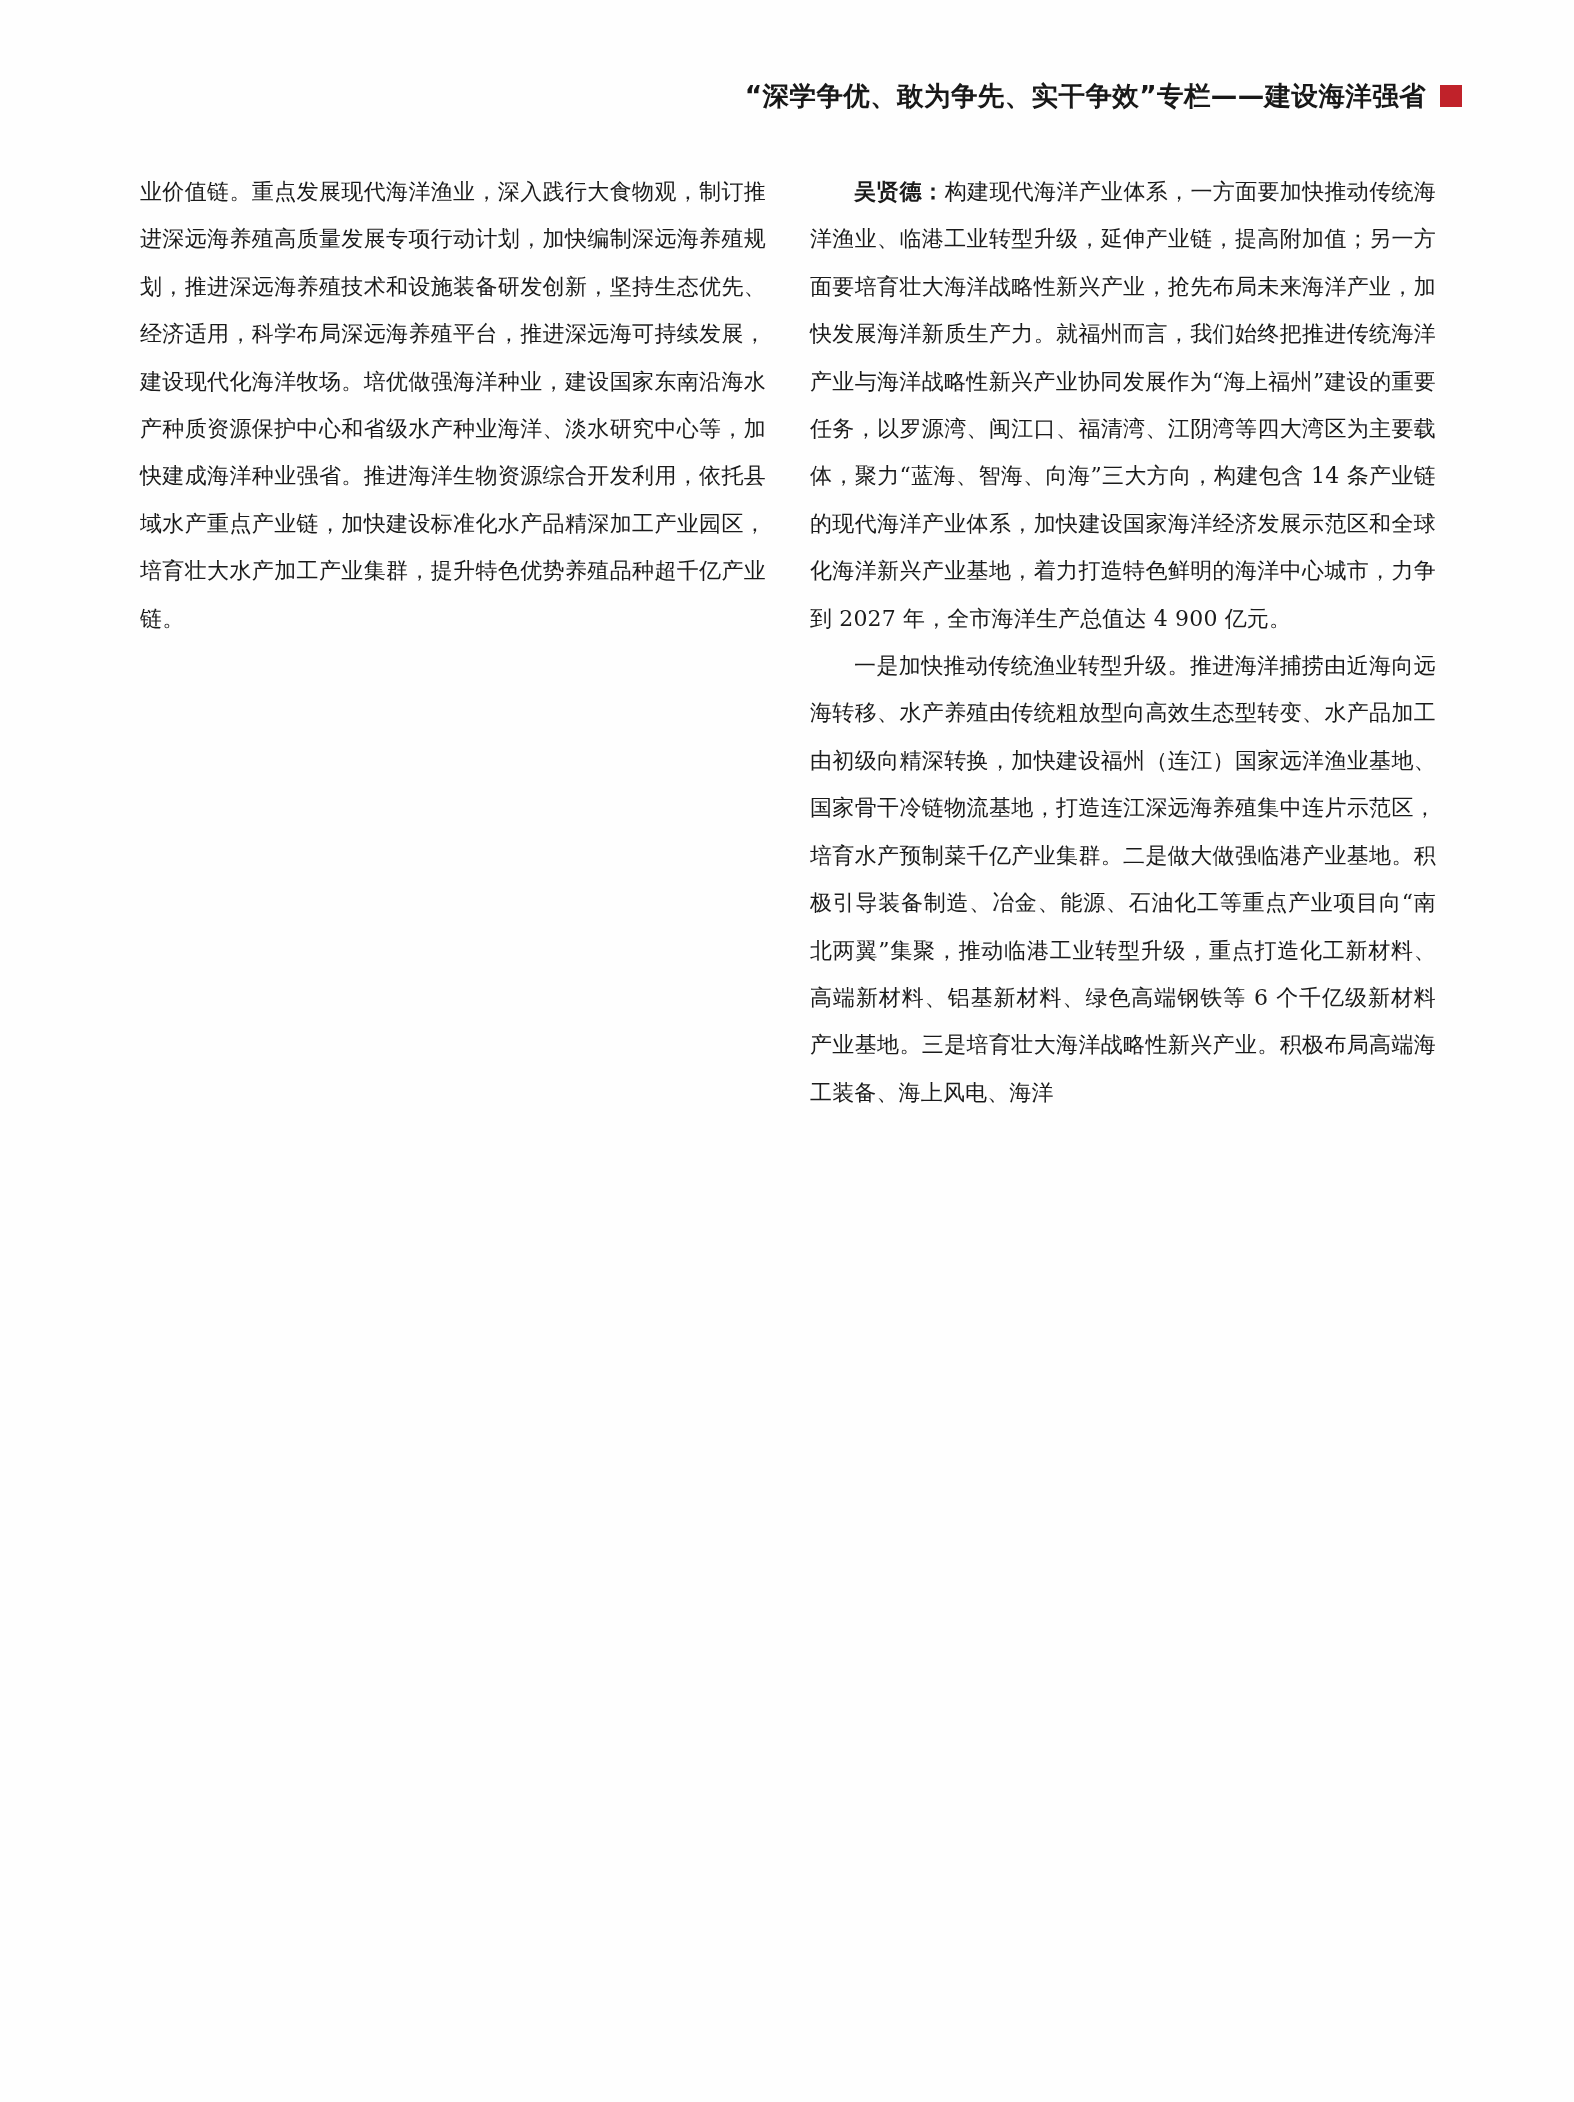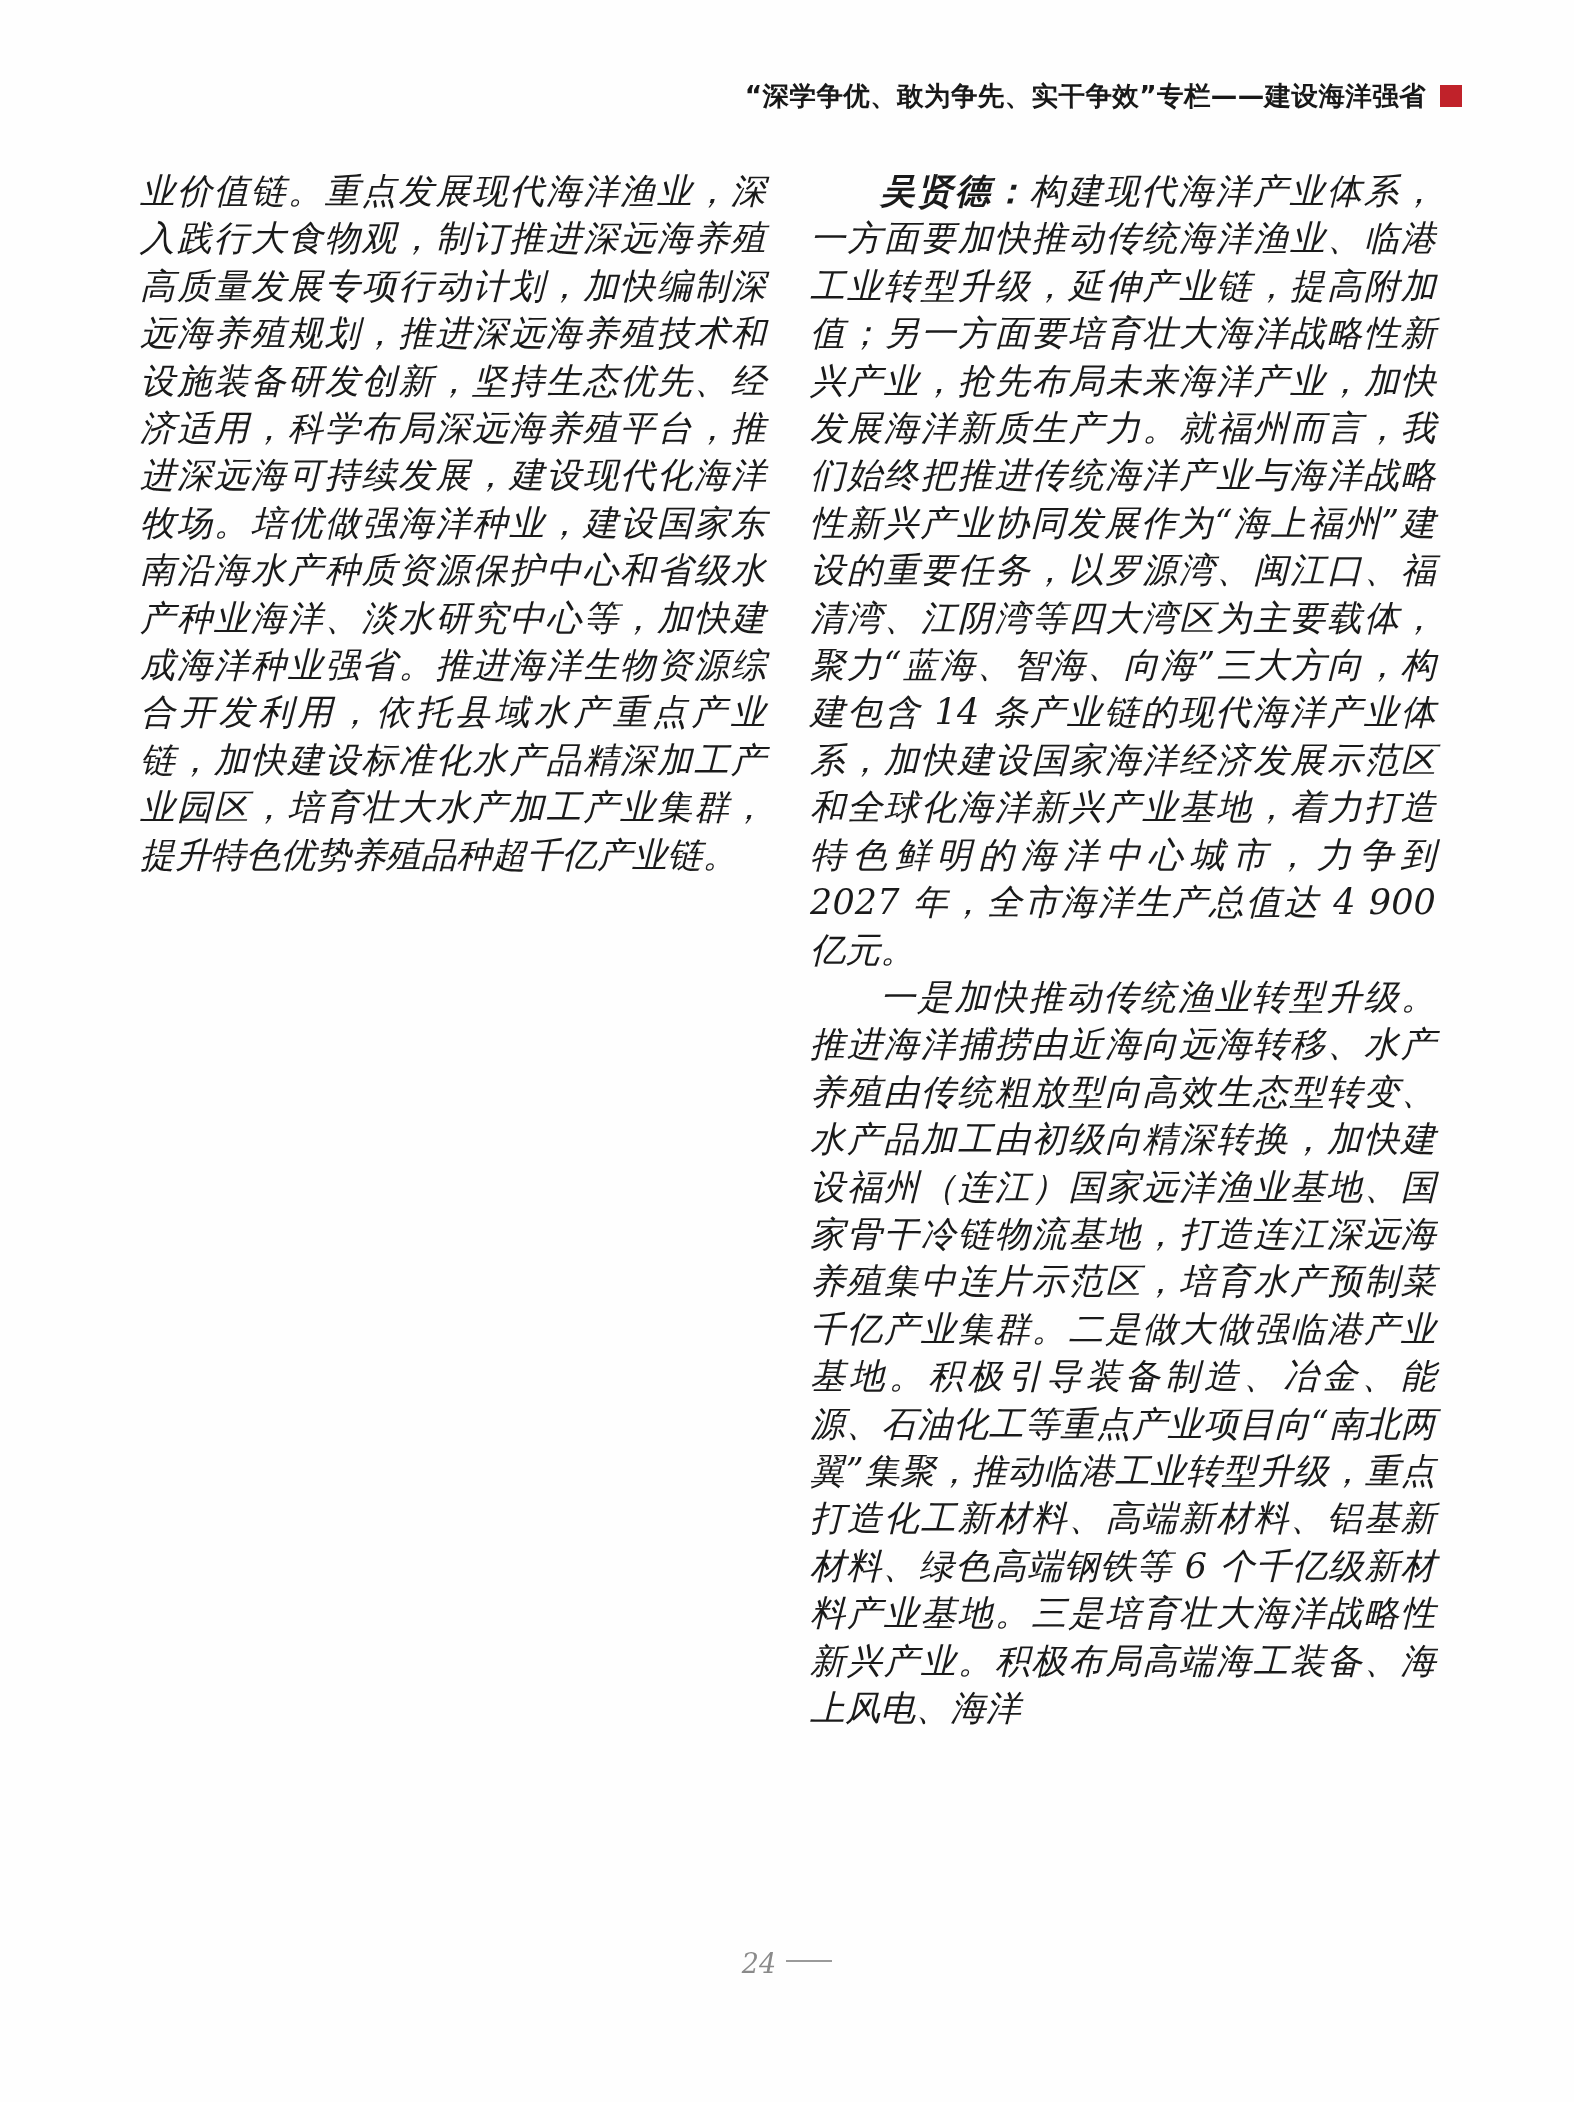--- a/index.html
+++ b/index.html
@@ -54,29 +54,28 @@
     height: 1660px;
     display: flex;
     gap: 44px;
   }
   .col {
     width: 626px;
     display: flex;
     flex-direction: column;
   }
   .para {
-    font-size: 35px;
+    font-size: 22px;
     line-height: 47.4px;
     text-align: justify;
     text-justify: inter-ideograph;
     text-align-last: left;
     margin: 0;
     letter-spacing: 0.15px;
     font-family: "DejaVu Serif", "Liberation Serif", serif;
-    font-style: italic;
   }
   .para.indent {
     text-indent: 2em;
   }
   .lead-name {
     font-family: "DejaVu Sans", "Liberation Sans", sans-serif;
     font-weight: 700;
     letter-spacing: 0.5px;
   }
 
@@ -124,18 +123,14 @@
 
     <div class="col">
       <p class="para indent">
         <span class="lead-name">吴贤德：</span><span>构建现代海洋产业体系，一方面要加快推动传统海洋渔业、临港工业转型升级，延伸产业链，提高附加值；另一方面要培育壮大海洋战略性新兴产业，抢先布局未来海洋产业，加快发展海洋新质生产力。就福州而言，我们始终把推进传统海洋产业与海洋战略性新兴产业协同发展作为“海上福州”建设的重要任务，以罗源湾、闽江口、福清湾、江阴湾等四大湾区为主要载体，聚力“蓝海、智海、向海”三大方向，构建包含 14 条产业链的现代海洋产业体系，加快建设国家海洋经济发展示范区和全球化海洋新兴产业基地，着力打造特色鲜明的海洋中心城市，力争到 2027 年，全市海洋生产总值达 4 900 亿元。</span>
       </p>
       <p class="para indent">一是加快推动传统渔业转型升级。推进海洋捕捞由近海向远海转移、水产养殖由传统粗放型向高效生态型转变、水产品加工由初级向精深转换，加快建设福州（连江）国家远洋渔业基地、国家骨干冷链物流基地，打造连江深远海养殖集中连片示范区，培育水产预制菜千亿产业集群。二是做大做强临港产业基地。积极引导装备制造、冶金、能源、石油化工等重点产业项目向“南北两翼”集聚，推动临港工业转型升级，重点打造化工新材料、高端新材料、铝基新材料、绿色高端钢铁等 6 个千亿级新材料产业基地。三是培育壮大海洋战略性新兴产业。积极布局高端海工装备、海上风电、海洋</p>
     </div>
 
   </div>
 
-  <div class="folio">
-    <span class="folio-num">24</span>
-    <span class="folio-rule"></span>
-  </div>
 
 </div>
 
 </body></html>

